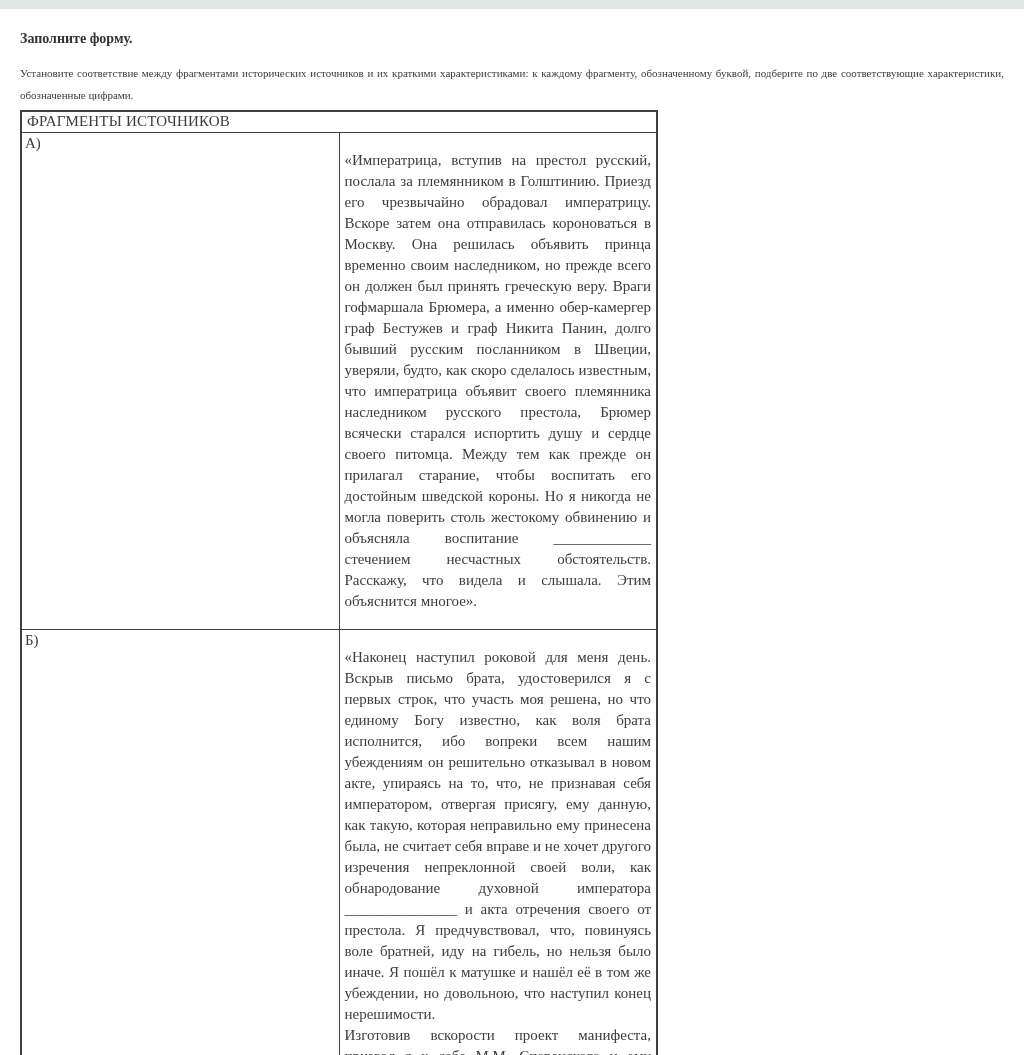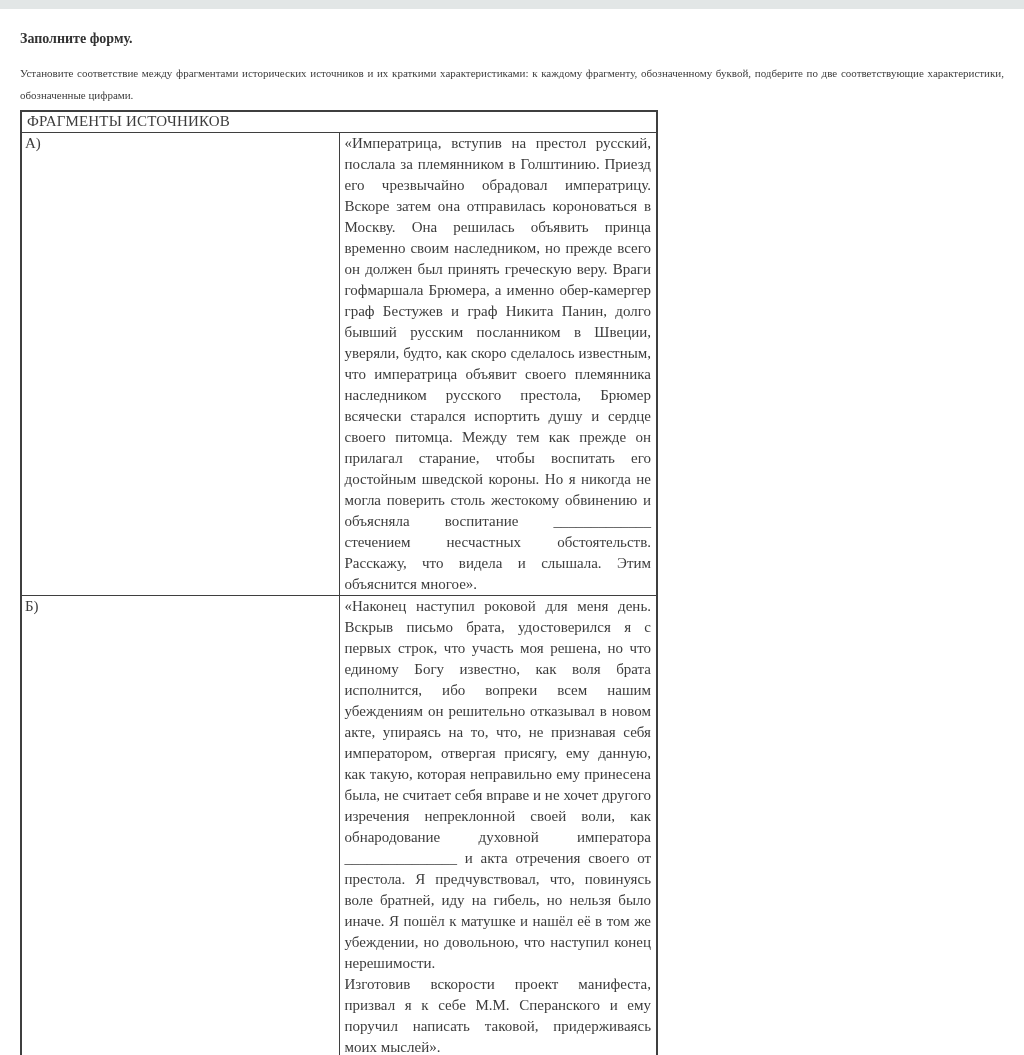--- a/index.html
+++ b/index.html
@@ -47,21 +47,21 @@
     font-size:15.5px;
     padding:1px 5px 2px 5px;
     letter-spacing:0.2px;
   }
   td.frag-letter{
     width:28px;
     padding:0 3px;
     line-height:21px;
   }
   td.frag-text{
-    padding:0 5px;
+    padding:17px 5px;
     text-align:justify;
     line-height:21px;
   }
   td.frag-text p{margin:0;}
 </style>
 </head>
 <body>
 
 <div class="top-bar"></div>
 

